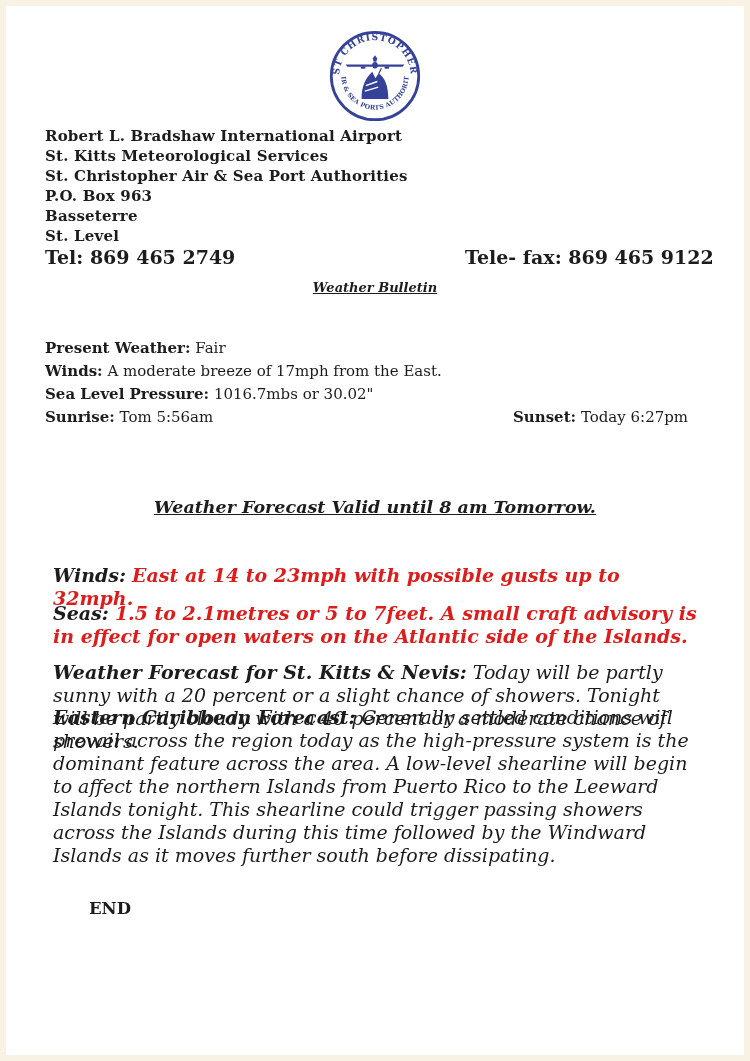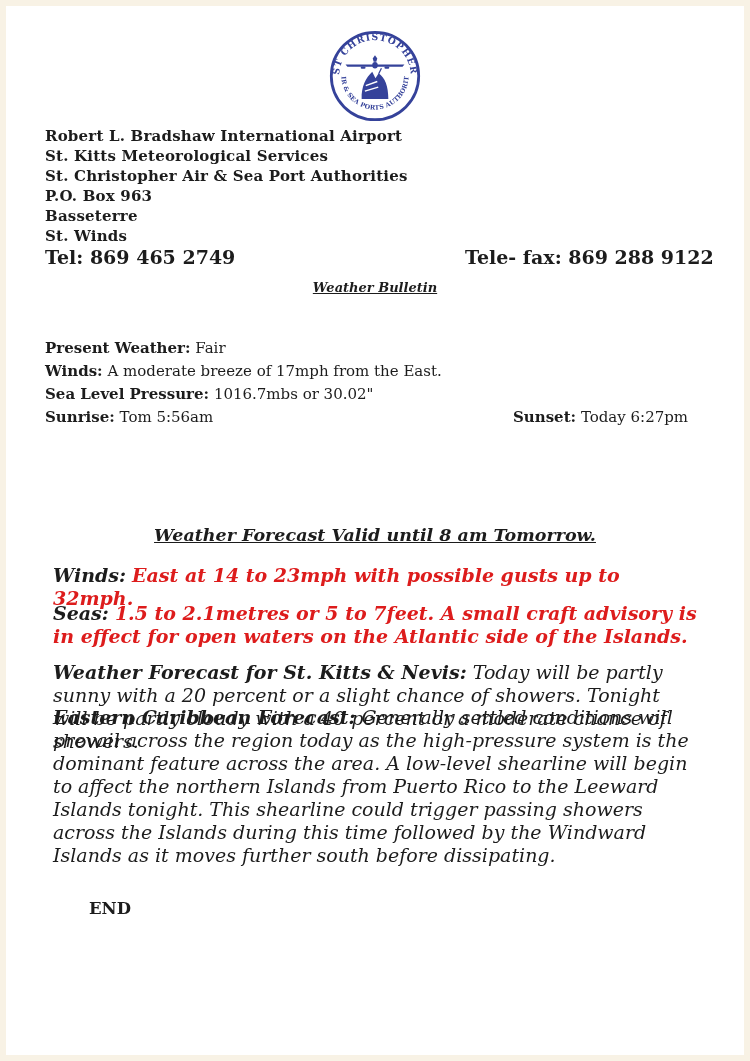--- a/index.html
+++ b/index.html
@@ -29,21 +29,21 @@
 
   .current { position:absolute; top:337px; left:0; right:0; font-size:15px; }
   .row { position:relative; height:23px; line-height:23px; white-space:nowrap; }
   .b { font-weight:bold; }
   sup { font-size:0.6em; vertical-align:super; line-height:0; }
   .col-date    { left:392px; font-weight:normal; }
   .col-humid   { left:500px; }
   .col-sunset  { left:468px; }
 
   .fc-heading { position:absolute; top:497px; left:0; right:0; text-align:center;
-                font-weight:bold; font-style:italic; font-size:17.5px;margin-top:28px; }
+                font-weight:bold; font-style:italic; font-size:17.5px; }
 
   .para { position:absolute; left:0; right:0; margin:8px; font-size:19px; line-height:23px;font-style:italic; }
   .p-winds    { top:556px; }
   .p-seas     { top:594px; }
   .p-local    { top:653px; }
   .p-regional { top:698px; }
   .red { color:var(--alert_red,#dd1c1c); font-weight:bold; }
   .end-mark { position:absolute; top:899px; left:0; font-weight:bold; font-size:16.5px;margin-left:44px; }
 </style>
 </head>
@@ -81,26 +81,26 @@
   </div>
 
   <div class="content">
 
     <div class="org-header">
       <div>Robert L. Bradshaw International Airport</div>
       <div>St. Kitts Meteorological Services</div>
       <div>St. Christopher Air &amp; Sea Port Authorities</div>
       <div>P.O. Box 963</div>
       <div>Basseterre</div>
-      <div>St. Winds</div>
+      <div>St. Level</div>
     </div>
 
     <div class="contact-row">
       <span>Tel: 869 465 2749</span>
-      <span class="abs fax">Tele- fax: 869 288 9122</span>
+      <span class="abs fax">Tele- fax: 869 465 9122</span>
     </div>
 
     <div class="doc-title">
       <span class="underline">Weather Bulletin</span>
     </div>
 
     <div class="current">
       <div class="row">
         <span class="b">Present Weather:</span>
         <span>Fair</span>

